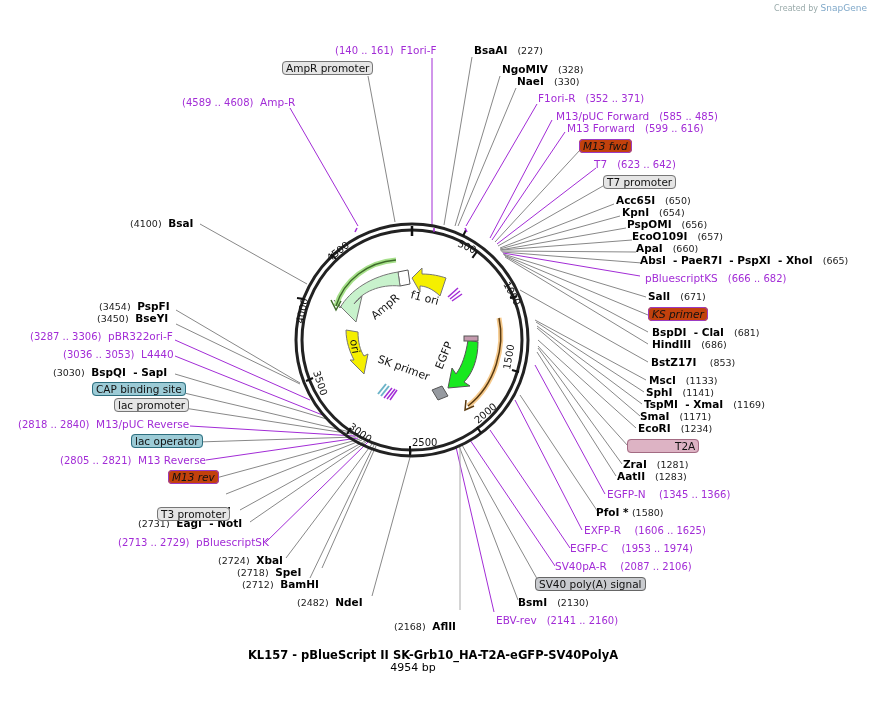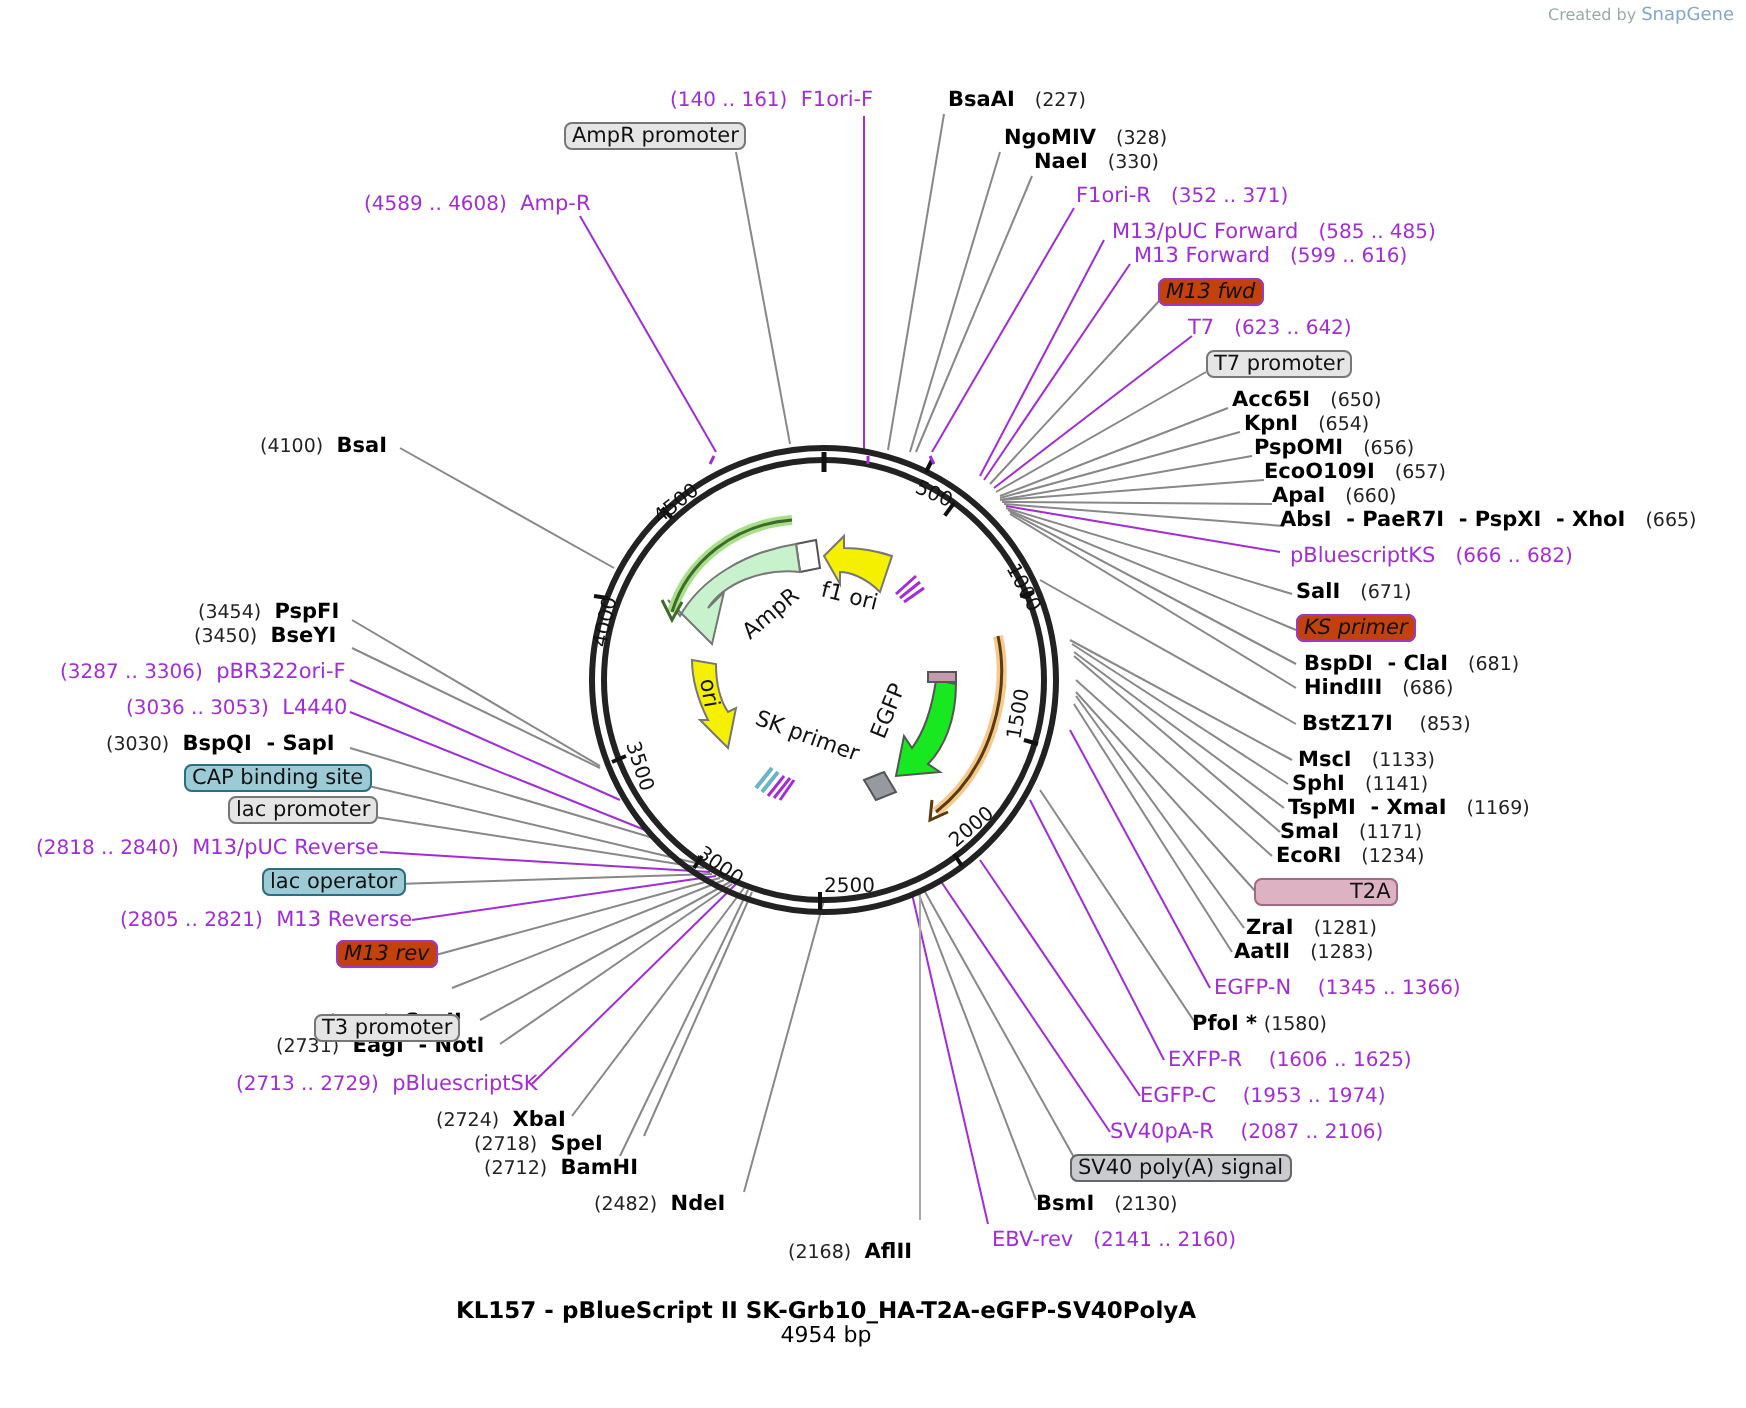--- a/index.html
+++ b/index.html
@@ -8,21 +8,21 @@
   .lbl{position:absolute;font-size:10.5px;white-space:nowrap;line-height:13px;}
   .enz{font-weight:bold;color:#000;}
   .pos{font-size:9.5px;color:#222;}
   .prim{color:#a22cd6;}
   .ppos{font-size:10px;color:#a22cd6;}
   .box{border:1px solid #777;border-radius:4px;padding:0 3px;background:#e5e5e5;color:#111;}
   .box.purple{background:#c2410c;border-color:#9b3bc4;font-style:italic;}
   .box.teal{background:#9ccbd6;border-color:#2d6e7e;}
   .box.pink{background:#ddb3c4;border-color:#a36b83;padding-left:47px;}
   .box.gray{background:#c9cbcf;border-color:#666;margin-top:39px;}
-  #title{position:absolute;top:648px;left:0;width:826px;text-align:center;font-weight:bold;font-size:11.5px;}
+  #title{position:absolute;top:648px;left:0;width:826px;text-align:center;font-weight:bold;font-size:11.5px;padding-left:20px;}
   #bp{position:absolute;top:661px;left:0;width:826px;text-align:center;font-size:11px;}
   #credit{position:absolute;top:3px;right:6px;font-size:8px;color:#9aa;}
   #credit b{color:#7fa8c9;font-weight:normal;font-size:9px;}
 </style>
 </head>
 <body>
 
 <svg id="map" width="873" height="704" viewBox="0 0 873 704">
 
   <g fill="none" stroke-width="1">

